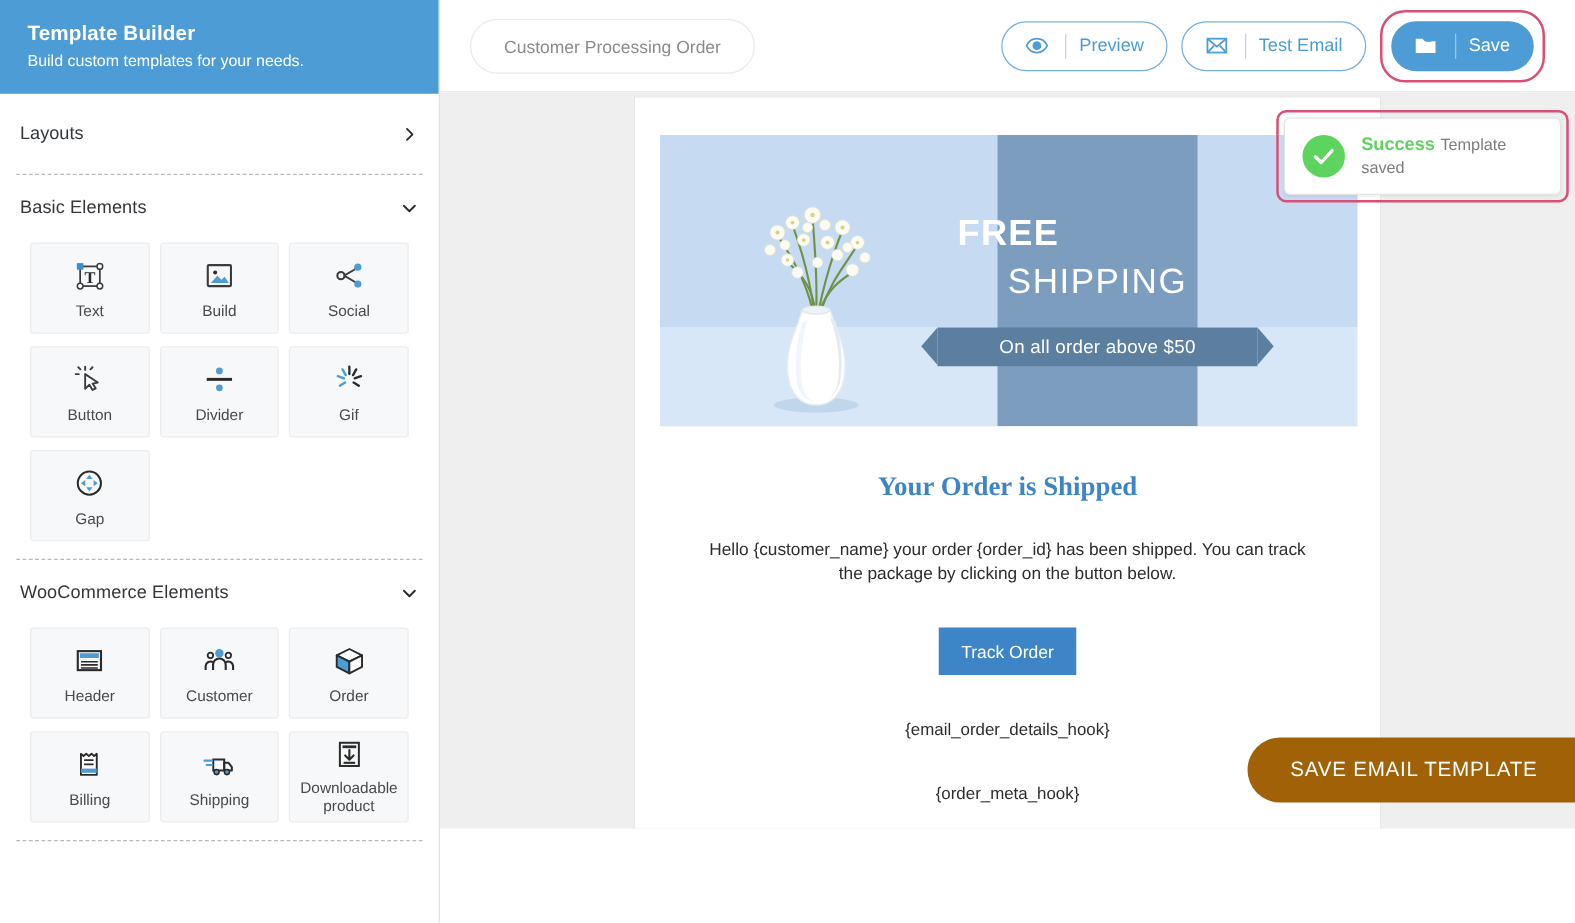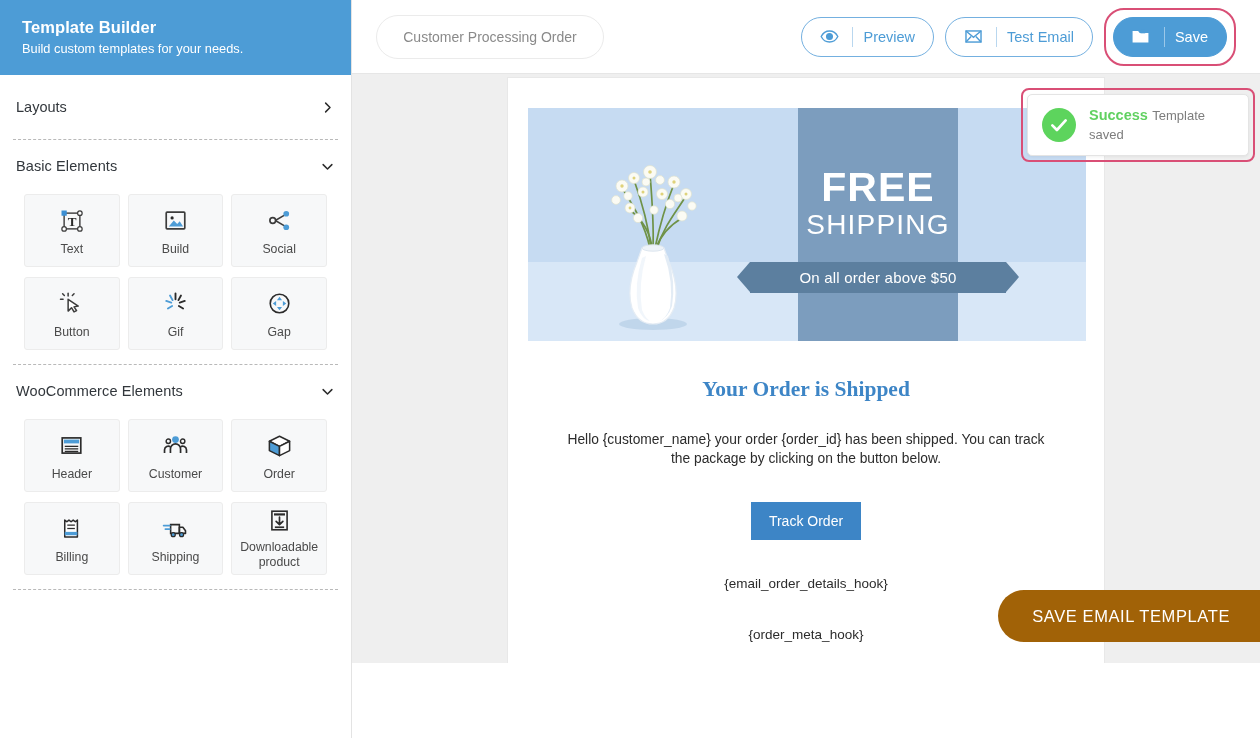--- a/index.html
+++ b/index.html
@@ -127,22 +127,22 @@
     position: relative; height: 233px; width: 558px;
     background: linear-gradient(to bottom, #c6dbf2 0%, #c6dbf2 66%, #d8e7f7 66%, #d8e7f7 100%);
     overflow: hidden;
   }
   .banner .vpanel {
     position: absolute; left: 270px; top: 0; width: 160px; height: 100%;
     background: #7c9dbe;
   }
   .banner .free {
     position: absolute; left: 238px; top: 58px; width: 224px;
-    text-align: center; color: #fff; font-weight: bold;
-    font-size: 41px; letter-spacing: 1px; line-height: 42px;
+    text-align: left; color: #fff; font-weight: bold;
+    font-size: 29px; letter-spacing: 1px; line-height: 42px;
     font-family: "Liberation Sans", sans-serif;
   }
   .banner .shipping {
     position: absolute; left: 238px; top: 100px; width: 224px;
     text-align: center; color: #fff;
     font-size: 28px; letter-spacing: 1.2px; line-height: 34px;
   }
   .ribbon {
     position: absolute; left: 222px; top: 154px; height: 31px; width: 256px;
     background: #5c7f9f; color: #fff;
@@ -293,20 +293,30 @@
               <path d="M12 11 L12 25 L16 21 L19 26 L22 24.5 L19 20 L24 19 Z" fill="#fff" stroke="#3c3c3c" stroke-width="1.8" stroke-linejoin="round"></path>
               <line x1="12" y1="7" x2="12" y2="4" stroke="#3c3c3c" stroke-width="1.8" stroke-linecap="round"></line>
               <line x1="6" y1="11" x2="3" y2="11" stroke="#3c3c3c" stroke-width="1.8" stroke-linecap="round"></line>
               <line x1="7.5" y1="6.5" x2="5.5" y2="4.5" stroke="#3c3c3c" stroke-width="1.8" stroke-linecap="round"></line>
               <line x1="17" y1="6.5" x2="19" y2="4.5" stroke="#3c3c3c" stroke-width="1.8" stroke-linecap="round"></line>
             </svg>
           </span>
           <span class="lbl">Button</span>
         </div>
 
+        <div class="tile">
+          <span class="ico">
+            <svg width="27" height="27" viewBox="0 0 32 32">
+              <circle cx="16" cy="8" r="3.2" fill="#4d9cd6"></circle>
+              <rect x="4" y="14.6" width="24" height="2.8" fill="#2b2b2b"></rect>
+              <circle cx="16" cy="24" r="3.2" fill="#4d9cd6"></circle>
+            </svg>
+          </span>
+          <span class="lbl">Divider</span>
+        </div>
 
         <div class="tile">
           <span class="ico">
             <svg width="27" height="27" viewBox="0 0 32 32" stroke-linecap="round">
               <line x1="16" y1="4" x2="16" y2="11" stroke="#2b2b2b" stroke-width="2.2"></line>
               <line x1="22.5" y1="6.5" x2="19.5" y2="12" stroke="#2b2b2b" stroke-width="2.2"></line>
               <line x1="27" y1="13" x2="21" y2="15" stroke="#2b2b2b" stroke-width="2.2"></line>
               <line x1="25" y1="22" x2="20" y2="19" stroke="#2b2b2b" stroke-width="2.2"></line>
               <line x1="9.5" y1="6.5" x2="12.5" y2="12" stroke="#4d9cd6" stroke-width="2.2"></line>
               <line x1="5" y1="13" x2="11" y2="15" stroke="#4d9cd6" stroke-width="2.2"></line>

